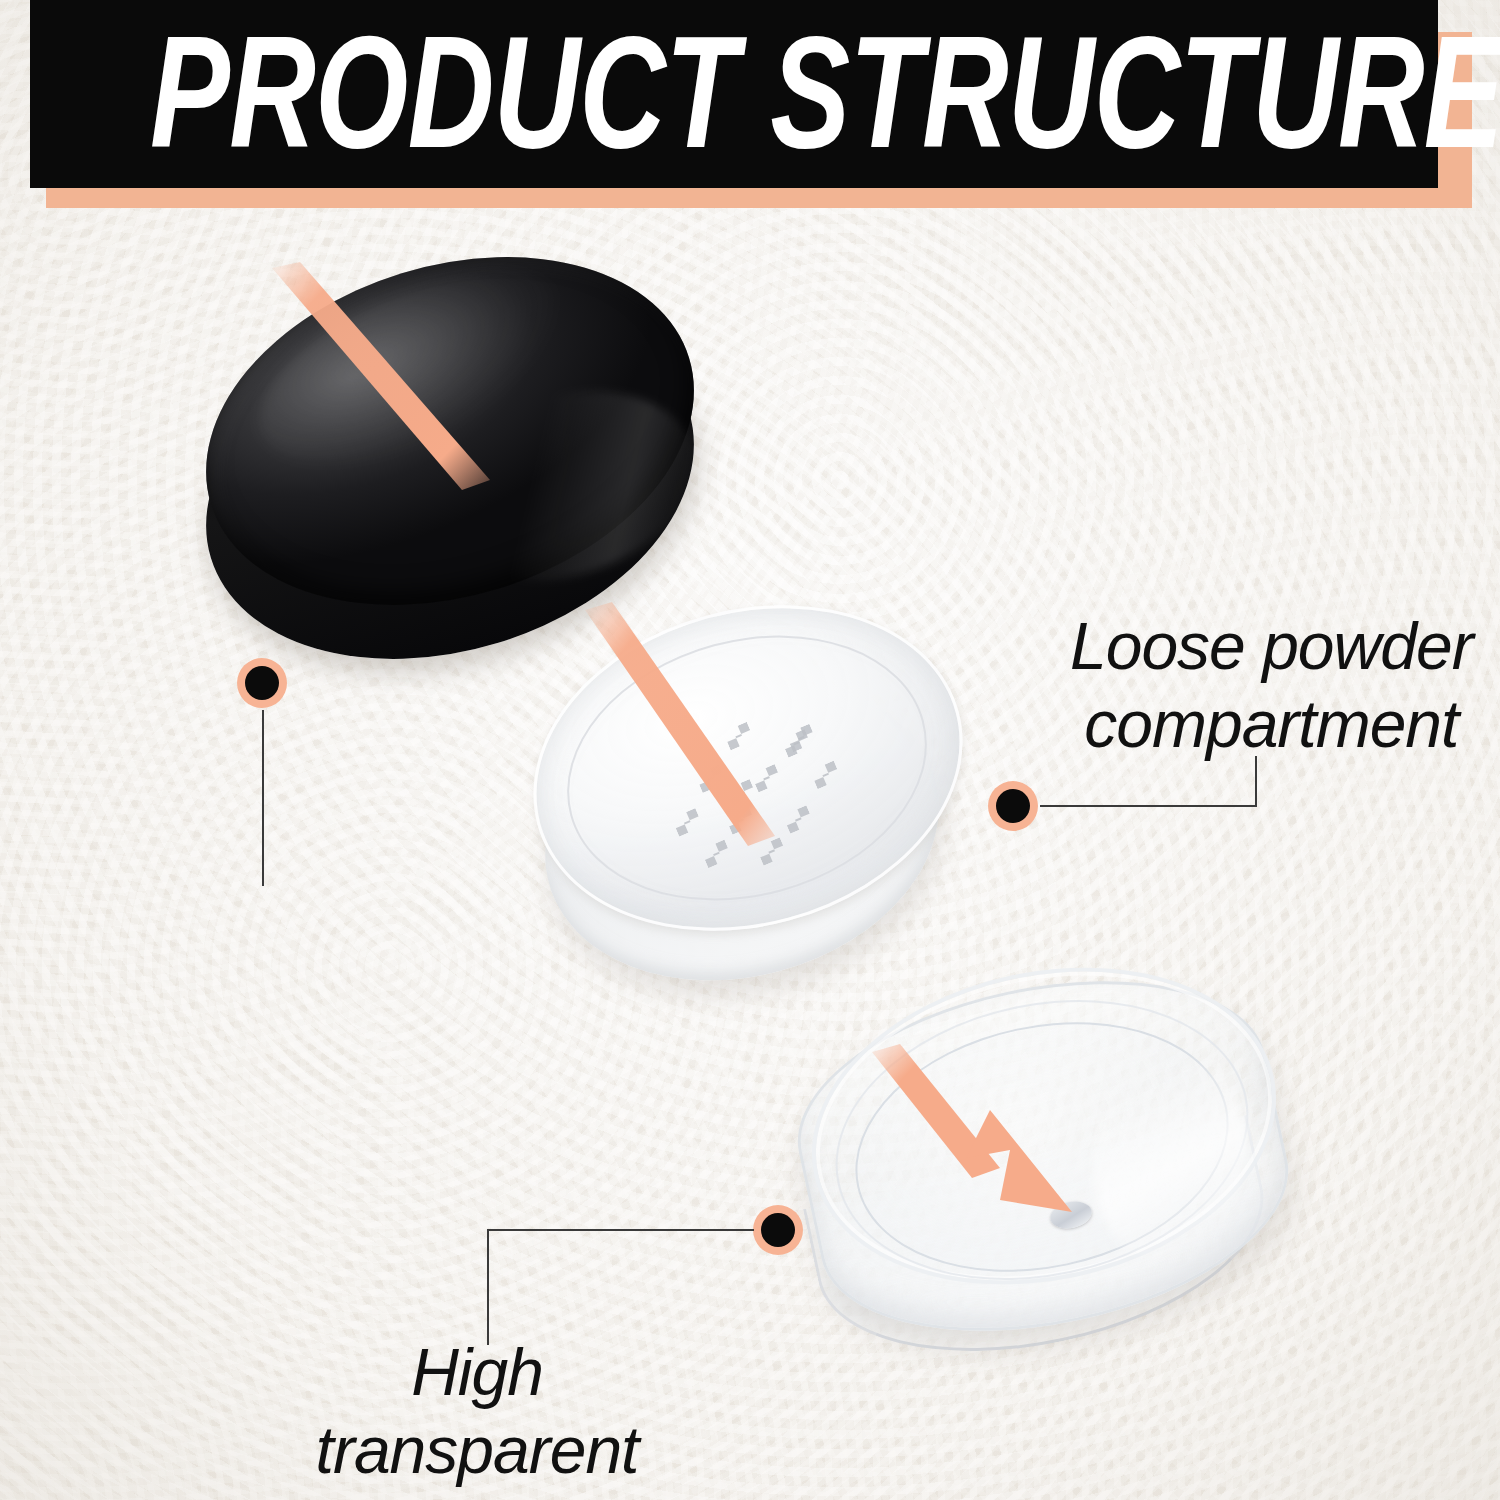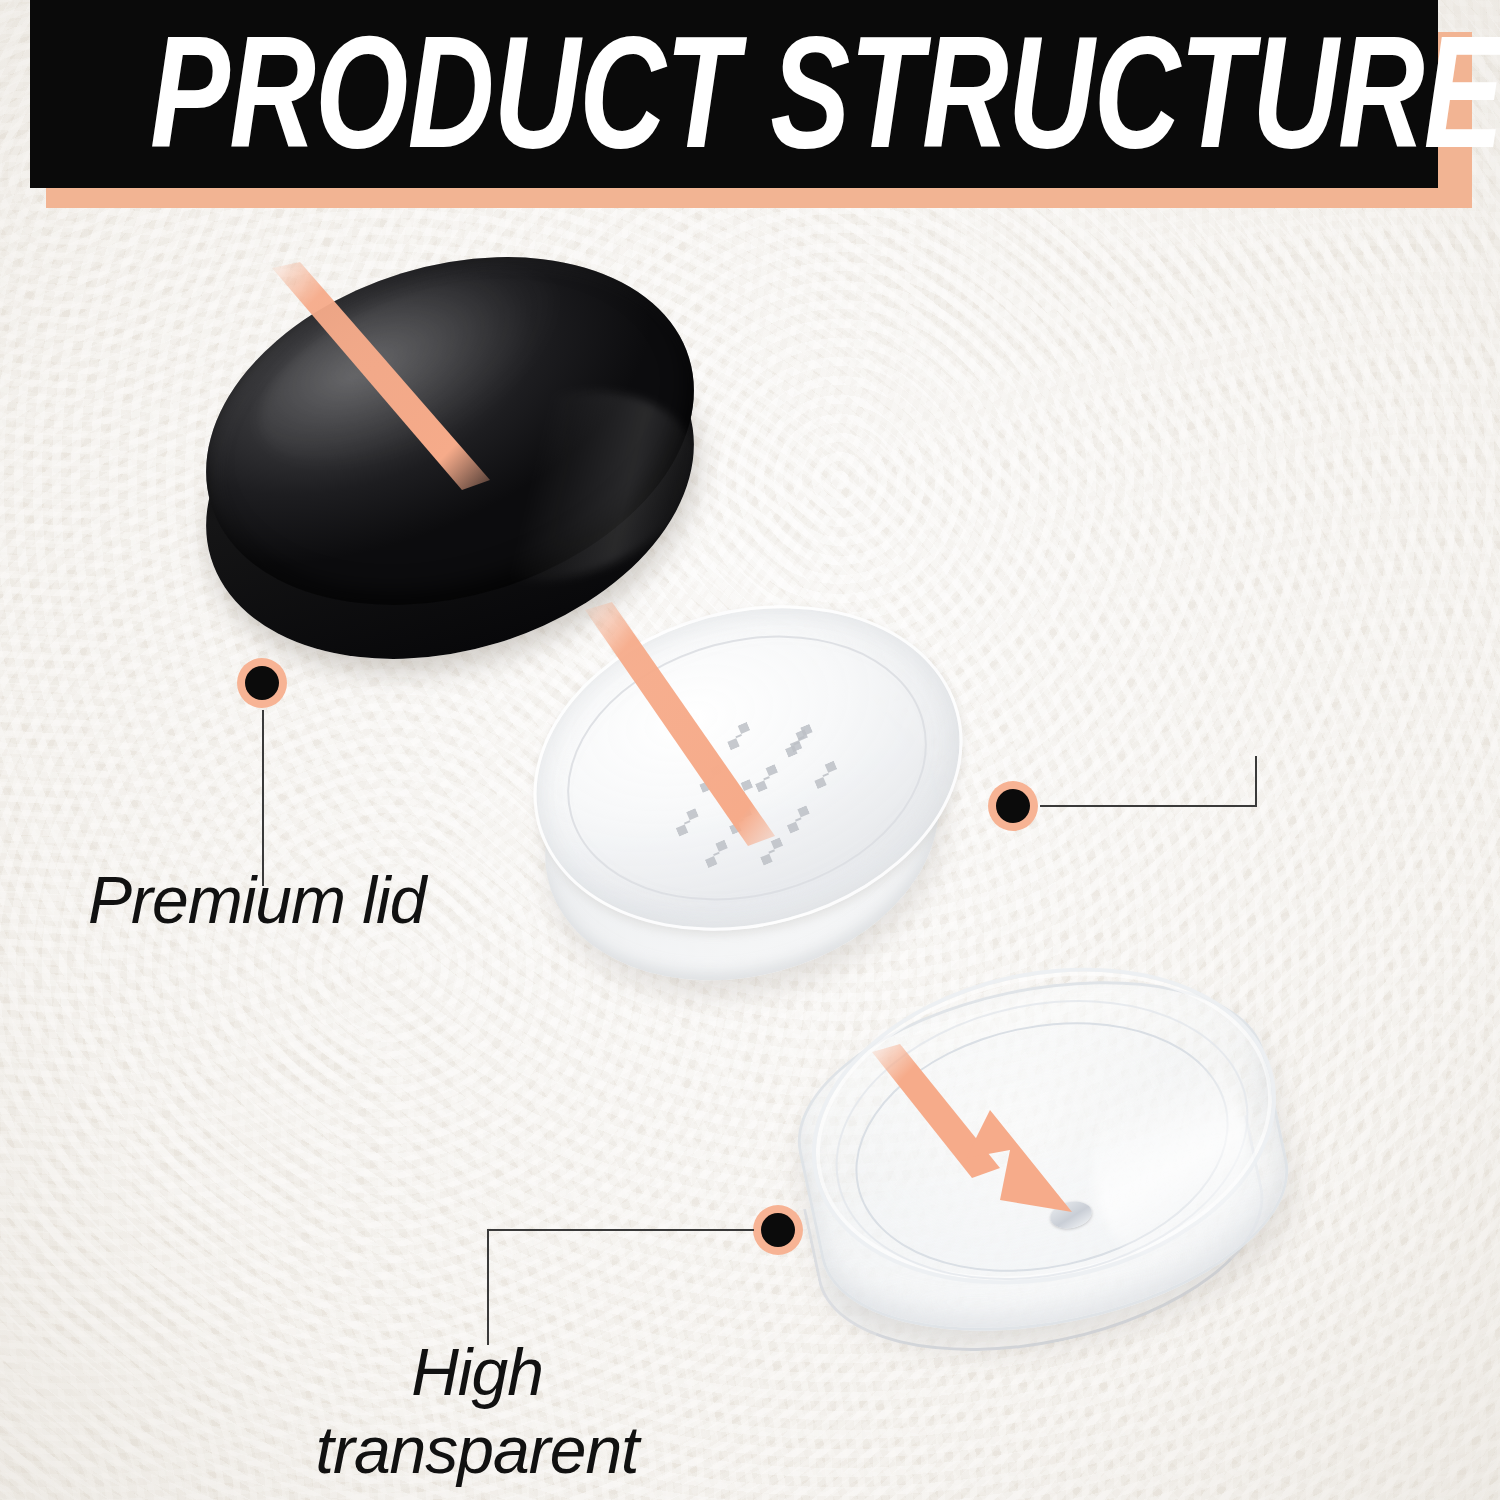--- a/index.html
+++ b/index.html
@@ -281,27 +281,28 @@
     <g>
       <path d="M 872 1052 L 900 1044 L 1000 1168 L 972 1178 Z" fill="url(#shaftFade3)"></path>
       <path d="M 990 1110 L 1072 1212 L 1000 1200 L 1010 1150 L 966 1158 Z" fill="#f6ab8a"></path>
     </g>
   </svg>
 
   <div class="dot" style="left:237px;top:658px;">
       <i></i>
     </div>
   <div class="lead v" style="left:262px;top:710px;height:176px;"></div>
-  <div class="lbl" id="lbl-lid">Premium lid</div>
 
   <div class="dot" style="left:988px;top:781px;">
       <i></i>
     </div>
   <div class="lead h" style="left:1040px;top:805px;width:217px;"></div>
   <div class="lead v" style="left:1255px;top:756px;height:51px;"></div>
+  <div class="lbl" id="lbl-sifter">Loose powder
+compartment</div>
 
   <div class="dot" style="left:753px;top:1205px;">
       <i></i>
     </div>
   <div class="lead h" style="left:488px;top:1229px;width:266px;"></div>
   <div class="lead v" style="left:487px;top:1229px;height:116px;"></div>
   <div class="lbl" id="lbl-box">High transparent
 box</div>
 
 </div>

